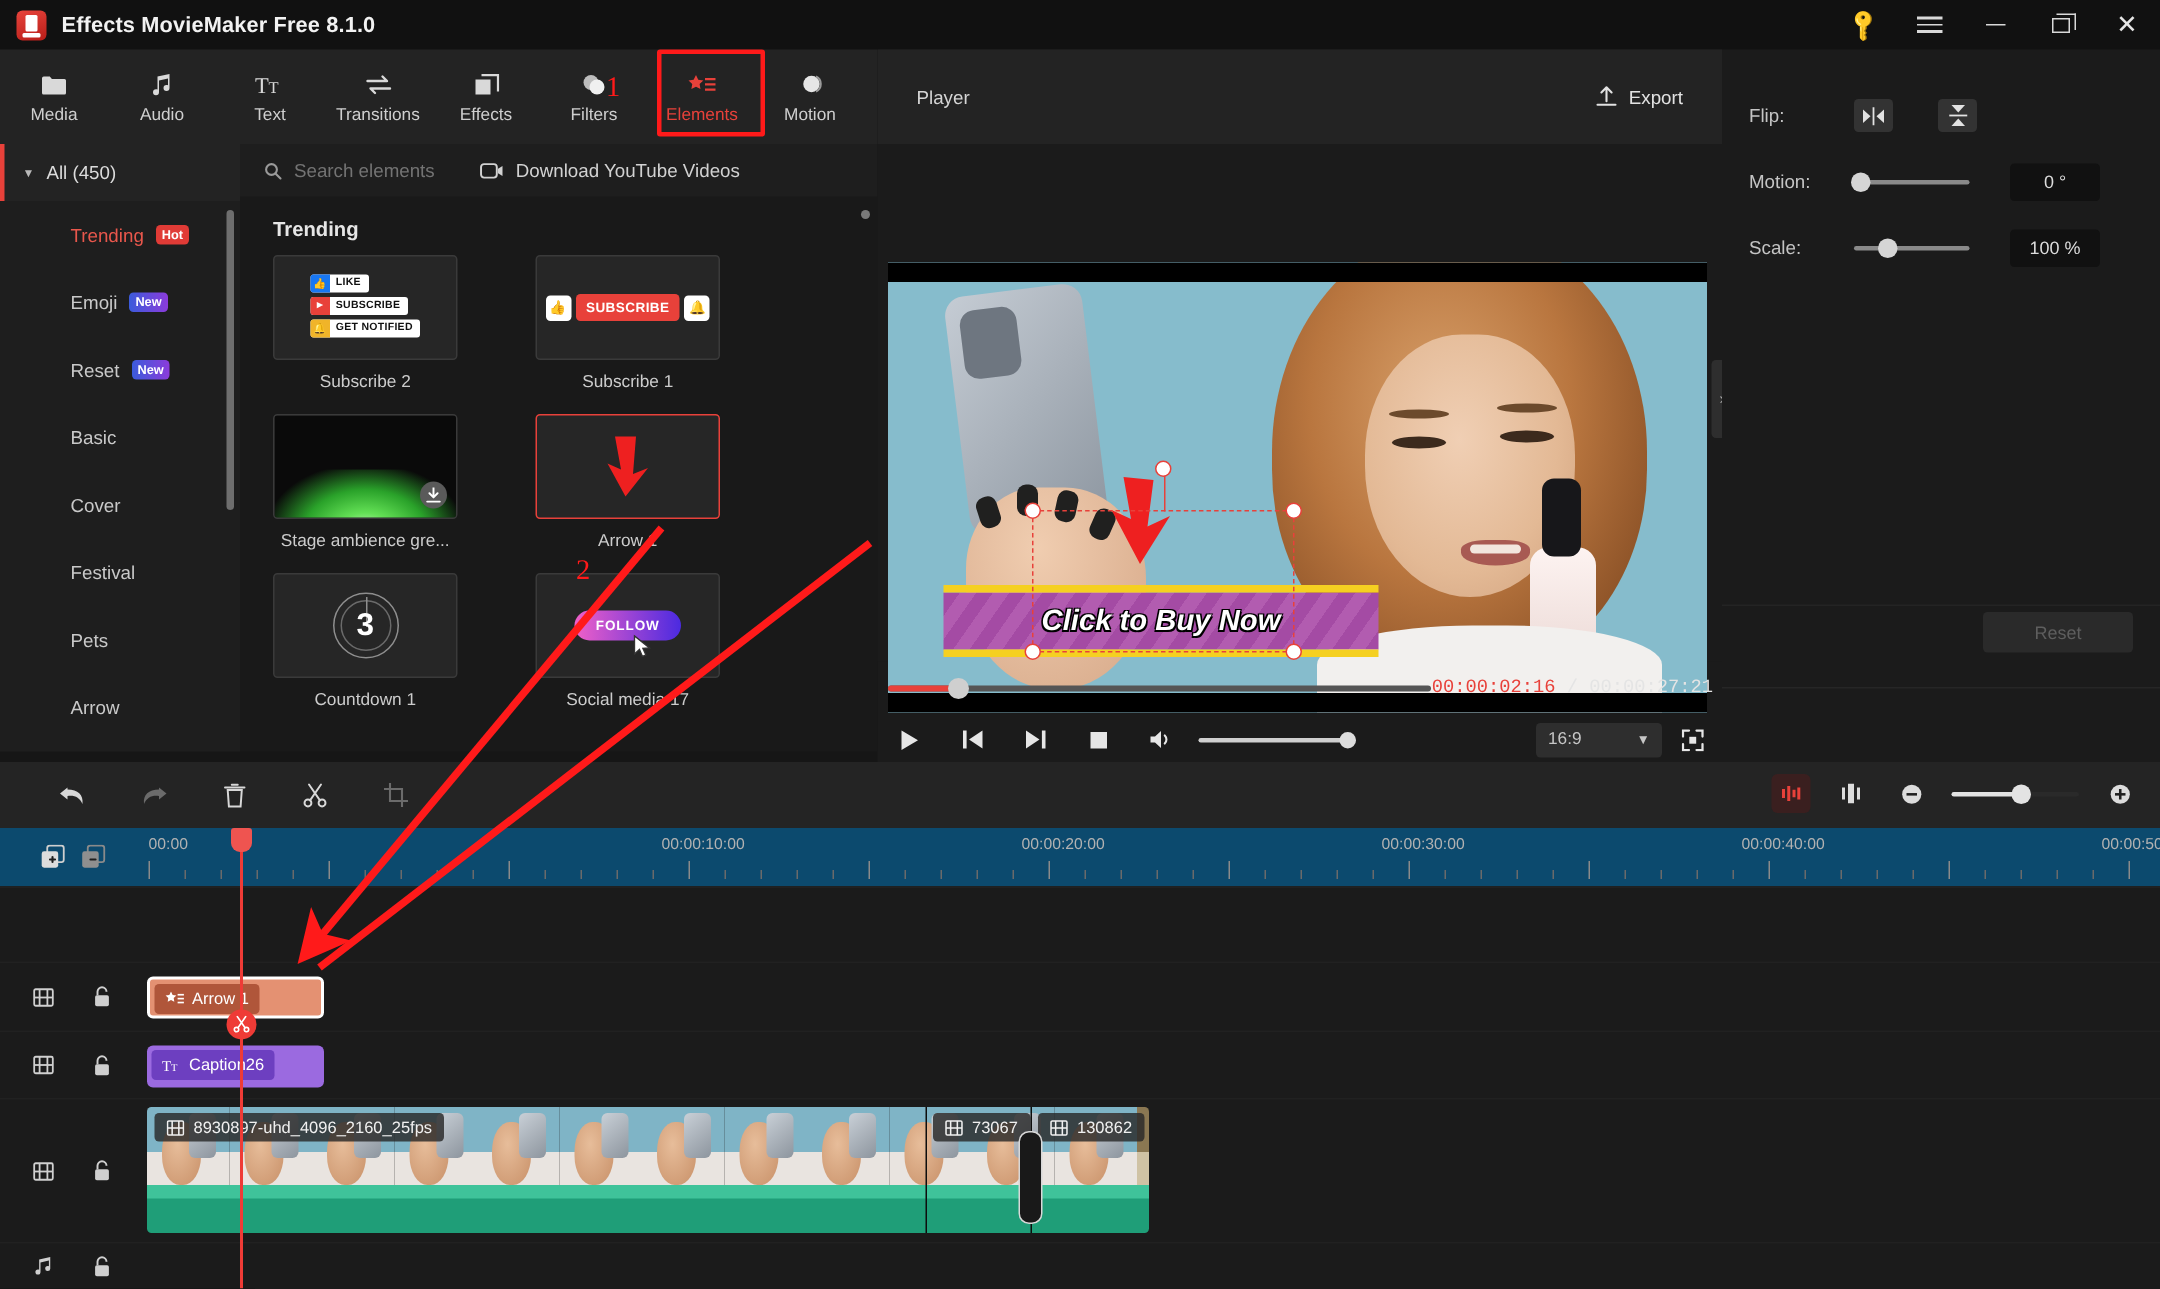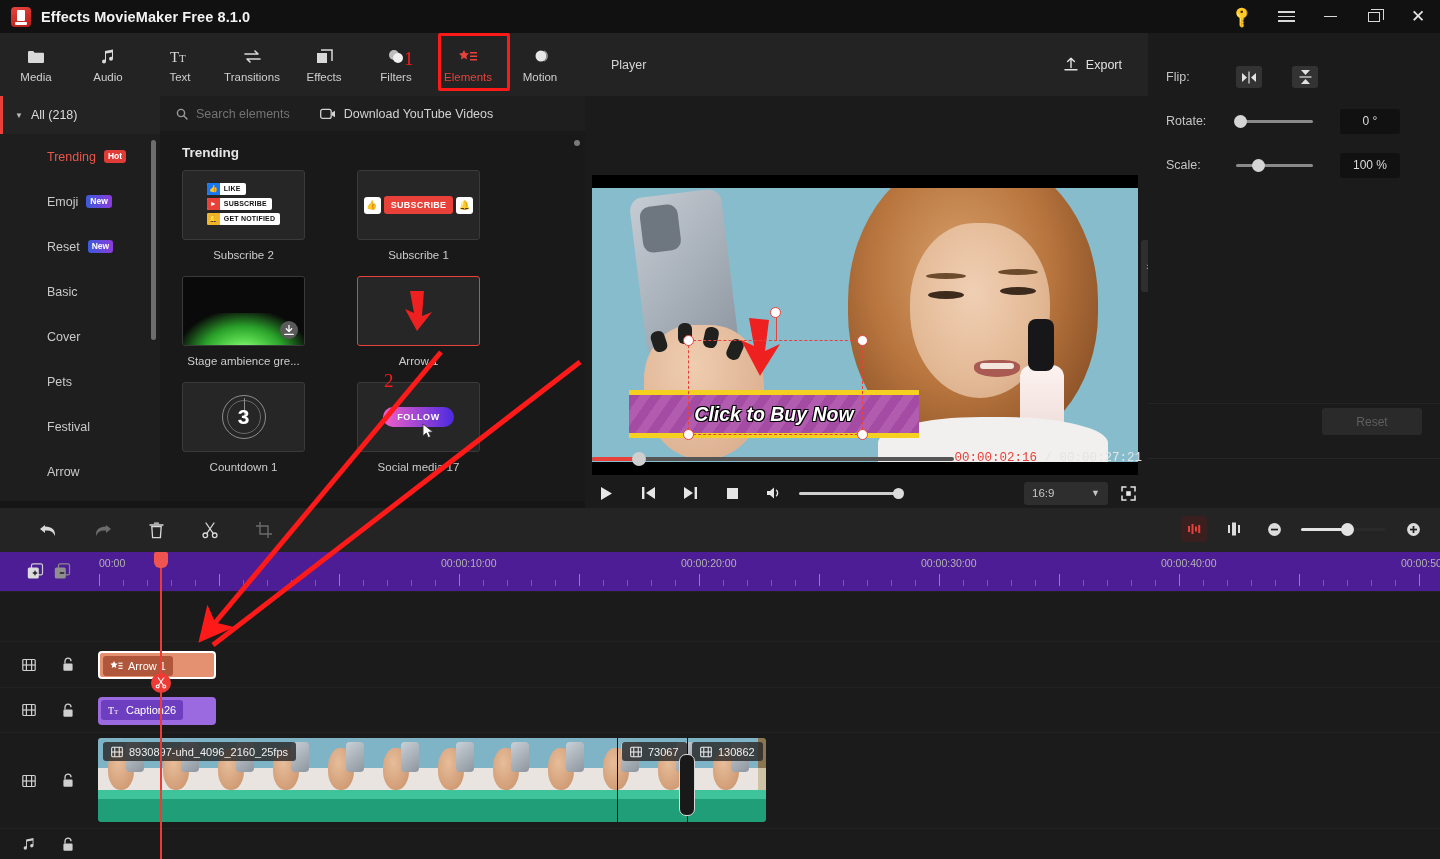--- a/index.html
+++ b/index.html
@@ -247,21 +247,21 @@
            justify-content:center; cursor:pointer; color:#d8d8d8; }
   .tlbtn.dim { color:#6b6b6b; }
   .tlright { position:absolute; right:14px; top:8px; display:flex; align-items:center; gap:14px; }
   .tlsq { width:26px; height:26px; border-radius:4px; display:flex; align-items:center;
           justify-content:center; cursor:pointer; }
   .tlsq.red { background:#3a1f1f; }
   .zoomline { width:85px; height:3px; background:#2a2a2a; border-radius:2px; position:relative; }
   .zoomline .zf { position:absolute; left:0; top:0; height:3px; width:46px; background:#e3e3e3; border-radius:2px; }
   .zoomline .zk { position:absolute; left:40px; top:-5px; width:13px; height:13px; background:#e3e3e3; border-radius:50%; }
 
-  .ruler { position:absolute; top:552px; left:0; width:1440px; height:39px; background:#4c1d95; }
+  .ruler { position:absolute; top:552px; left:0; width:1440px; height:39px; background:#0c4a6e; }
   .tracknav { position:absolute; left:0; top:0; width:96px; height:39px; display:flex;
               align-items:center; gap:10px; padding-left:27px; }
   .rulerarea { position:absolute; left:96px; top:0; right:0; height:39px; overflow:hidden; }
   .rlabel { position:absolute; top:5px; font-size:10.5px; color:#b2b2b2; }
   .tick { position:absolute; bottom:5px; width:1px; background:#8a8a8a; }
   .tick.maj { height:12px; }
   .tick.min { height:6px; background:#6a6a6a; }
 
   .tracks { position:absolute; top:591px; left:0; width:1440px; height:268px; background:#1b1b1b; }
   .trk { position:absolute; left:0; width:1440px; }
@@ -412,45 +412,45 @@
             <path d="M13 2a5.5 5.5 0 010 10" stroke="#9a9a9a" stroke-width="1.3" fill="none"></path>
           </svg>
       </span>
       <span>Motion</span>
     </div>
   </div>
 
   <div class="cats">
     <div class="cat-all">
       <span class="caret">▼</span>
-      <span>All (218)</span>
+      <span>All (450)</span>
     </div>
     <div class="cat hot">
       <span>Trending</span>
       <span class="badge hot">Hot</span>
     </div>
     <div class="cat">
       <span>Emoji</span>
       <span class="badge new">New</span>
     </div>
     <div class="cat">
       <span>Reset</span>
       <span class="badge new">New</span>
     </div>
     <div class="cat">
         <span>Basic</span>
       </div>
     <div class="cat">
         <span>Cover</span>
       </div>
     <div class="cat">
+        <span>Festival</span>
+      </div>
+    <div class="cat">
         <span>Pets</span>
-      </div>
-    <div class="cat">
-        <span>Festival</span>
       </div>
     <div class="cat">
         <span>Arrow</span>
       </div>
     <div class="cat"></div>
 
     <div class="cats-sb"></div>
   </div>
 
   <div class="elpanel">
@@ -677,21 +677,21 @@
         </div>
         <div class="flipbtn">
           <svg class="svgi" width="13" height="16" viewBox="0 0 13 16">
               <path d="M2 1l4.5 5L11 1z" fill="#e2e2e2"></path>
               <path d="M2 15l4.5-5L11 15z" fill="#e2e2e2"></path>
               <rect x="0.5" y="7.4" width="12" height="1.2" fill="#e2e2e2"></rect>
             </svg>
         </div>
       </div>
       <div class="prow">
-        <span class="plabel">Rotate:</span>
+        <span class="plabel">Motion:</span>
         <div class="slider">
             <div class="sk" style="left:-2px"></div>
           </div>
         <div class="valbox">0 °</div>
       </div>
       <div class="prow">
         <span class="plabel">Scale:</span>
         <div class="slider">
             <div class="sk" style="left:16px"></div>
           </div>

